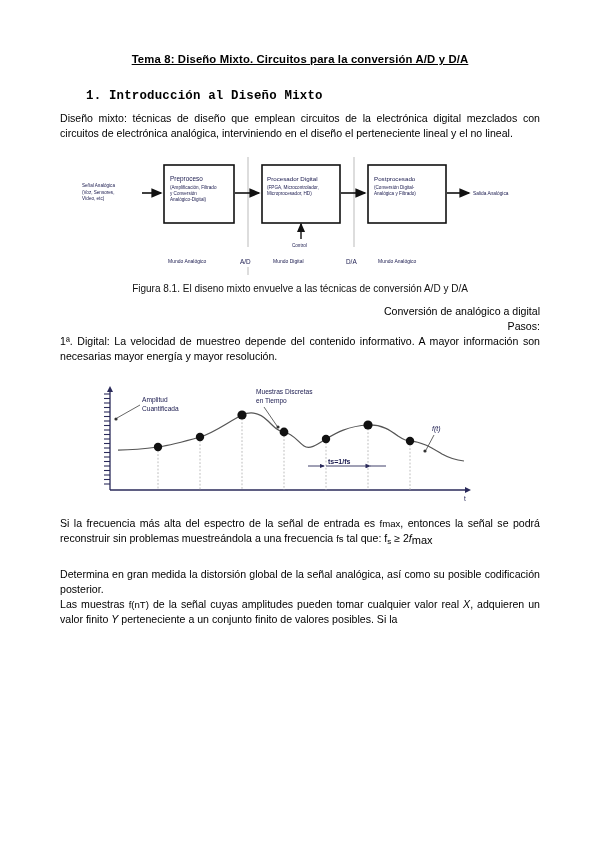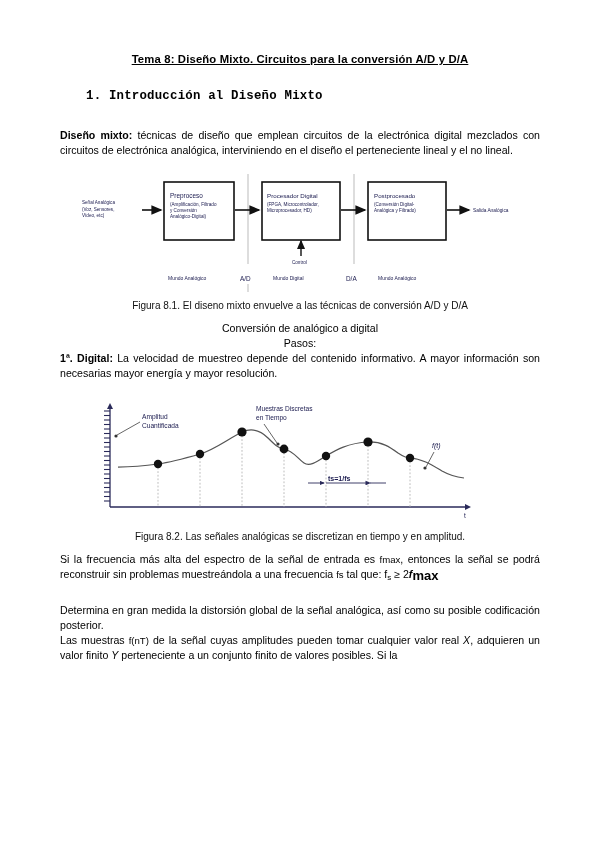--- a/index.html
+++ b/index.html
@@ -30,38 +30,38 @@
     font-size: 11.3px;
     text-decoration: underline;
     letter-spacing: 0.15px;
     margin: 0 0 22px 0;
     line-height: 1.3;
   }
   .section-heading {
     font-family: "Liberation Mono", "DejaVu Sans Mono", monospace;
     font-weight: bold;
     font-size: 12.4px;
-    margin: 0 0 25px 26px;
+    margin: 0 0 8px 26px;
     letter-spacing: 0.2px;
   }
 
   
   p.body {
     font-size: 10.6px;
     line-height: 1.42;
     margin: 0 0 0 0;
     text-align: justify;
     text-justify: inter-word;
   }
-  p.body.nojust { text-align: center; }
-  .b { font-weight: bold; }
+  p.body.nojust { text-align: right; }
+  .b { font-weight: normal; }
   .it { font-style: italic; }
   .smallit { font-size: 9.6px; }
   .sub { font-size: 8px; vertical-align: -2px; }
-  .bsub { font-size: 13px; font-weight: bold; vertical-align: -2px; }
+  .bsub { font-size: 11px; font-weight: normal; vertical-align: -2px; }
 
   
   .figure { margin: 16px 0 0 0; }
   .figcaption {
     font-size: 10px;
     text-align: center;
     margin-top: 8px;
     color: #111;
   }
 
@@ -242,21 +242,20 @@
         <text class="lbl" x="372" y="51" font-size="7" font-style="italic">f(t)</text>
         <line x1="374" y1="55" x2="366" y2="70" stroke="#555" stroke-width="0.9"></line>
         <circle cx="365" cy="71" r="1.6" fill="#333"></circle>
 
         <line x1="266" y1="86" x2="308" y2="86" stroke="#2a2a5a" stroke-width="0.9"></line>
         <line x1="248" y1="86" x2="264" y2="86" stroke="#2a2a5a" stroke-width="0.9" marker-end="url(#arS)"></line>
         <line x1="326" y1="86" x2="310" y2="86" stroke="#2a2a5a" stroke-width="0.9" marker-end="url(#arSr)"></line>
         <text class="lbl" x="268" y="84" font-size="7" font-weight="bold">ts=1/fs</text>
       </svg>
     </div>
-    <div class="figcaption">Figura 8.2. Las señales analógicas se discretizan en tiempo y en amplitud.</div>
   </div>
 
   <div class="gap-10"></div>
 
   <p class="body">
     <span>Si la frecuencia más alta del espectro de la señal de entrada es </span><span class="smallit">fmax</span><span>, entonces la señal se podrá reconstruir sin problemas muestreándola a una frecuencia </span><span class="smallit">fs</span><span> tal que: f</span><span class="sub">s</span><span> ≥ 2</span><span class="it b">f</span><span class="bsub">max</span>
   </p>
 
   <div class="gap-18"></div>
 

